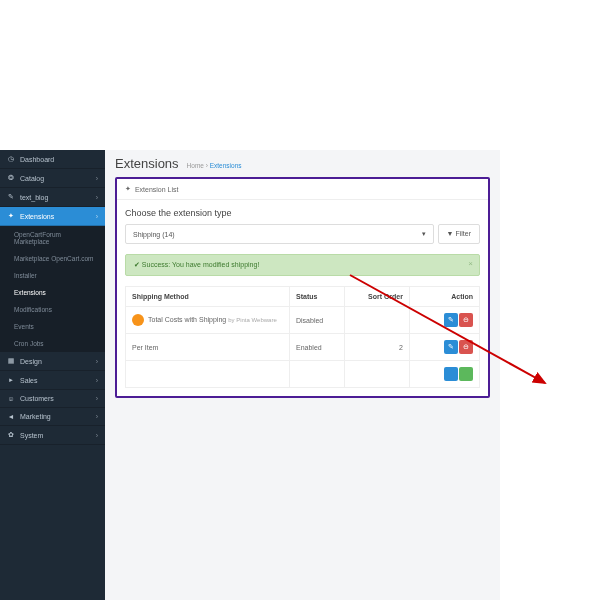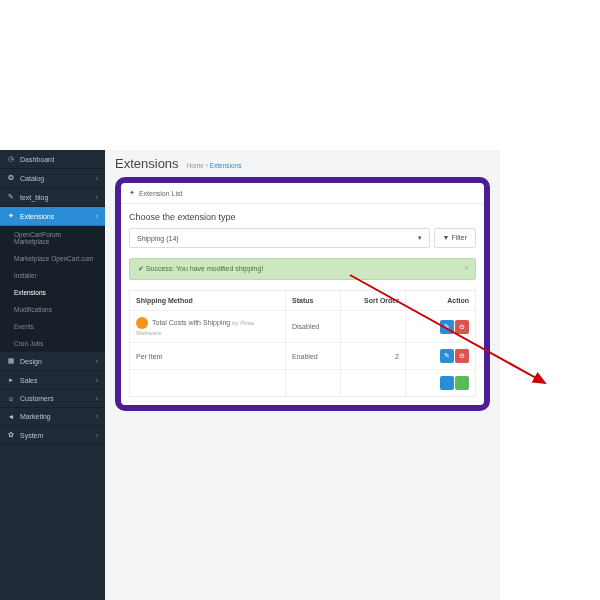--- a/index.html
+++ b/index.html
@@ -11,21 +11,21 @@
 .nav-item.active{background:#2b8dd6;color:#fff}
 .nav-item .left{display:flex;align-items:center;gap:5px}
 .nav-item .chev{font-size:7px;opacity:.6}
 .sub-item{padding:5px 7px 5px 14px;background:#171f28;color:#7f8b98;font-size:6.5px;cursor:pointer}
 .sub-item.active{color:#fff}
 .main{margin-left:105px;padding:6px 10px 10px 10px;height:100%}
 .hdr{display:flex;align-items:baseline;gap:8px;margin-bottom:6px}
 .hdr h1{font-size:13px;font-weight:400;color:#444}
 .crumbs{font-size:6.5px;color:#999}
 .crumbs a{color:#2b8dd6;text-decoration:none}
-.panel{background:#fff;border:6px solid #4c1d95;border-radius:10px}
+.panel{background:#fff;border:2px solid #4c1d95;border-radius:2px}
 .panel-hd{padding:6px 8px;font-size:7px;color:#666;border-bottom:1px solid #eee;display:flex;align-items:center;gap:4px}
 .panel-bd{padding:8px}
 .sect-title{font-size:9px;color:#444;margin-bottom:6px}
 .filter-row{display:flex;gap:4px;margin-bottom:10px}
 .sel{flex:1;border:1px solid #ddd;border-radius:2px;padding:5px 7px;font-size:7px;color:#555;background:#fff;display:flex;justify-content:space-between;align-items:center}
 .btn-filter{border:1px solid #ddd;border-radius:2px;padding:5px 8px;font-size:7px;color:#555;background:#fff;cursor:pointer}
 .alert{background:#cde7c1;border:1px solid #b9dba7;color:#3d7a2e;padding:6px 8px;font-size:7px;border-radius:2px;margin-bottom:10px;position:relative}
 .alert .close{position:absolute;right:6px;top:4px;font-size:8px;opacity:.4;cursor:pointer}
 table{width:100%;border-collapse:collapse;font-size:7px}
 th{text-align:left;padding:6px;border:1px solid #eee;color:#444;font-weight:600;background:#fff}

